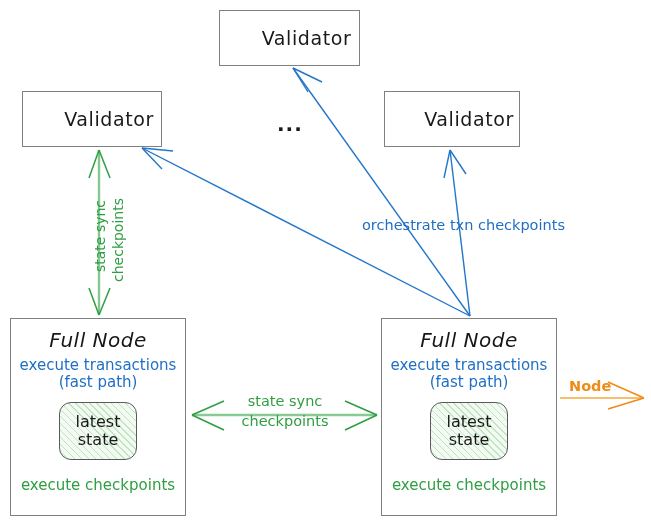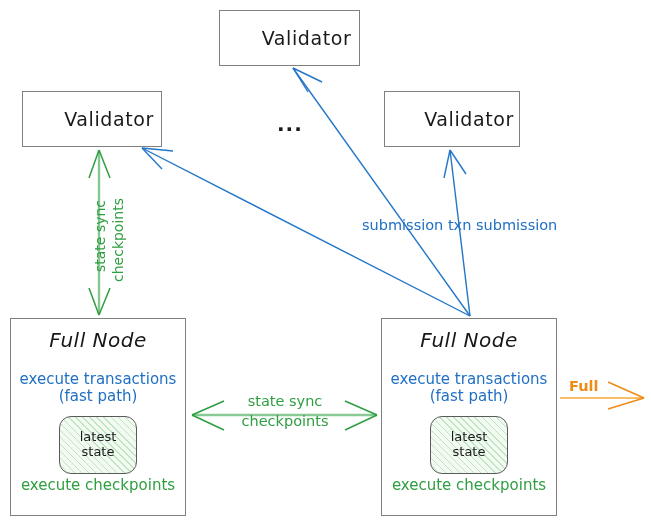--- a/index.html
+++ b/index.html
@@ -60,21 +60,21 @@
     font-size: 20px;
     color: #171717;
     font-style: italic;
     letter-spacing: 0.5px;
     margin-bottom: 3px;
   }
   .fn-blue {
     color: #1f6fc4;
     font-size: 15px;
     line-height: 1.15;
-    margin-top: 16px;
+    margin-top: 2px;
   }
   .fn-green {
     color: #2f9e41;
     font-size: 15px;
     position: absolute;
     bottom: 21px;
     left: 0;
     right: 0;
     text-align: center;
   }
@@ -82,21 +82,21 @@
     margin-top: 10px;
     width: 78px;
     height: 58px;
     box-sizing: border-box;
     border: 1.6px solid #5a5a5a;
     border-radius: 12px;
     display: flex;
     flex-direction: column;
     align-items: center;
     justify-content: center;
-    font-size: 13px;
+    font-size: 16px;
     color: #1a1a1a;
     line-height: 1.12;
     background-color: #f2faf2;
     background-image: repeating-linear-gradient(
       45deg,
       rgba(120, 200, 130, 0.42) 0px,
       rgba(120, 200, 130, 0.42) 1px,
       rgba(255, 255, 255, 0) 1px,
       rgba(255, 255, 255, 0) 5px
     );
@@ -215,17 +215,17 @@
   </div>
 
   <div class="vert-label" style="left:92px; top:272px;">state sync</div>
 
   <div class="vert-label" style="left:110px; top:282px;">checkpoints</div>
 
   <div class="edge-label lbl-green" style="left:224px; top:393px; width:122px;">state sync</div>
 
   <div class="edge-label lbl-green" style="left:224px; top:413px; width:122px;">checkpoints</div>
 
-  <div class="edge-label lbl-blue" style="left:362px; top:217px; width:220px; text-align:left;">submission txn submission</div>
-
-  <div class="edge-label lbl-orange" style="left:569px; top:378px; width:60px; text-align:left; font-weight:700;">Full</div>
+  <div class="edge-label lbl-blue" style="left:362px; top:217px; width:220px; text-align:left;">orchestrate txn checkpoints</div>
+
+  <div class="edge-label lbl-orange" style="left:569px; top:378px; width:60px; text-align:left; font-weight:700;">Node</div>
 
 </div>
 
 </body></html>

